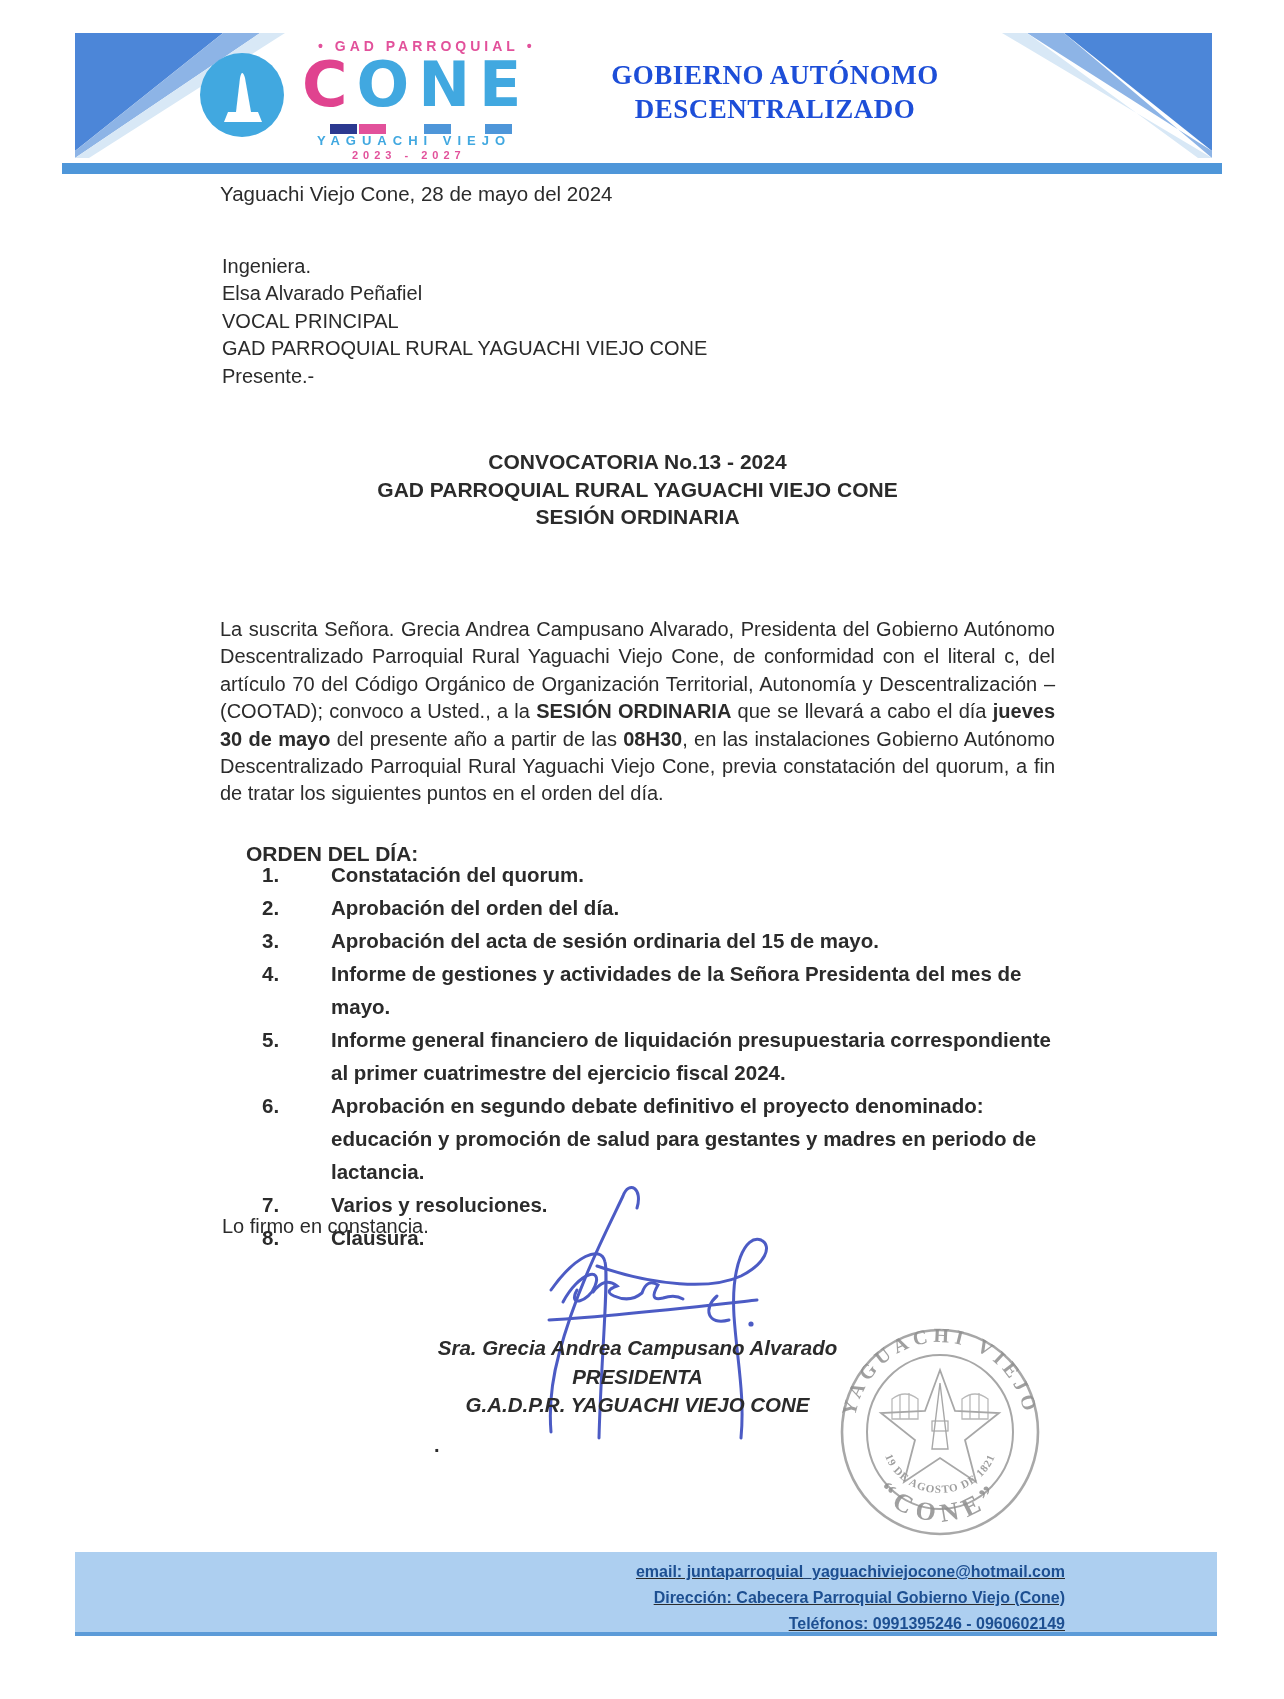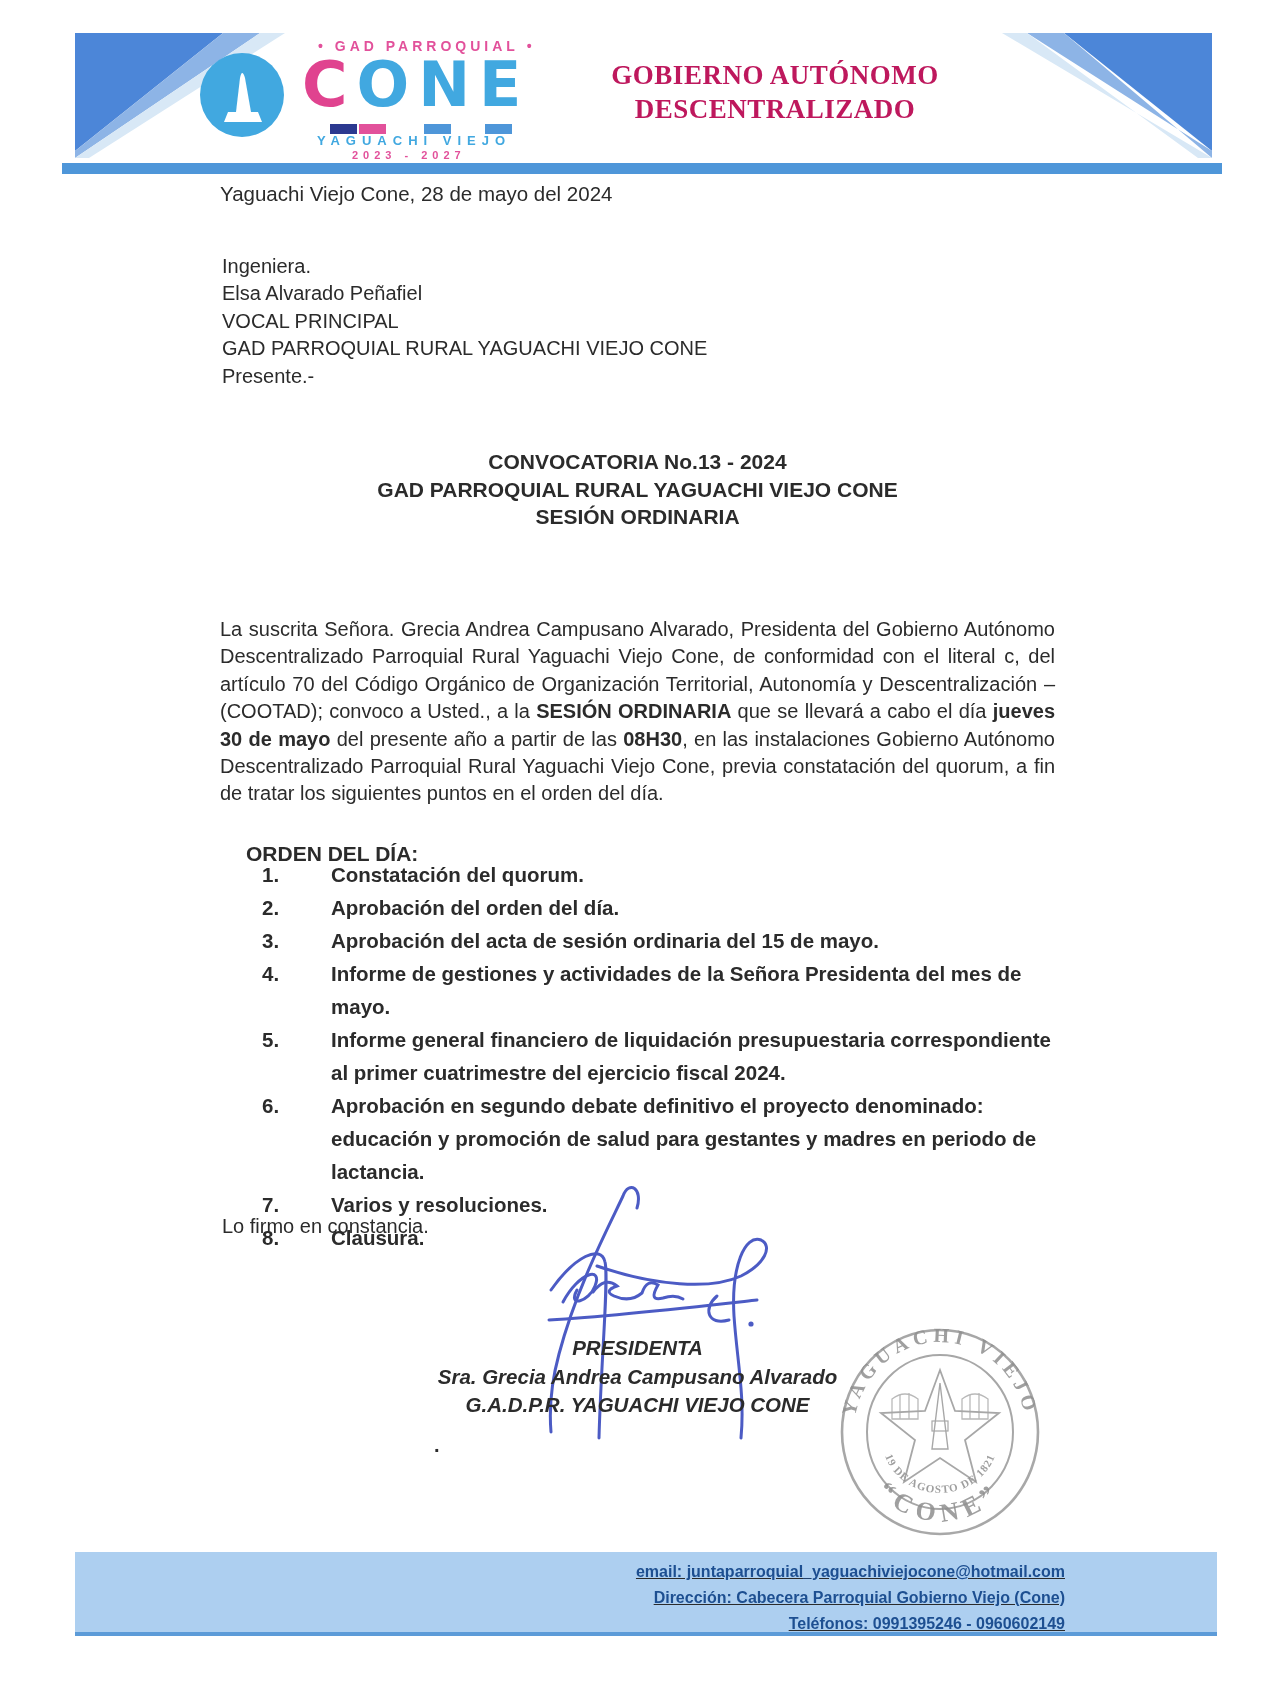--- a/index.html
+++ b/index.html
@@ -3,21 +3,21 @@
 <meta charset="utf-8">
 <style>
   html,body{margin:0;padding:0;background:#ffffff;}
   .page{
     position:relative;width:1284px;height:1699px;background:#ffffff;overflow:hidden;
     font-family:"Liberation Sans",sans-serif;color:#2b2b2b;
   }
   .abs{position:absolute;}
   
   .org-title{
-    font-family:"Liberation Serif",serif;font-weight:bold;color:#be185d;
+    font-family:"Liberation Serif",serif;font-weight:bold;color:#1d4ed8;
     text-align:center;font-size:27px;line-height:34px;letter-spacing:.5px;
   }
   .hdr-bar{background:#4e96d9;height:11px;}
   .logo-circle{width:84px;height:84px;border-radius:50%;background:#41a8e0;display:flex;align-items:center;justify-content:center;}
   .logo-top{color:#e2519b;font-weight:bold;font-size:14px;letter-spacing:4px;white-space:nowrap;}
   .logo-cone{font-weight:bold;font-size:62px;line-height:60px;letter-spacing:9px;white-space:nowrap;font-family:"DejaVu Sans",sans-serif;}
   .logo-cone .c{color:#e0438f;}
   .logo-cone .one{color:#41a8e0;}
   .dash{display:inline-block;height:10px;width:27px;margin-right:5px;}
   .logo-sub{color:#41a8e0;font-weight:bold;font-size:13px;letter-spacing:6px;white-space:nowrap;}
@@ -144,22 +144,22 @@
       <path d="M58,124 C74,94 98,88 90,108 C84,124 62,130 72,112"></path>
       <path d="M88,114 q12,-16 24,-6 q-14,5 -3,10 q16,7 28,-3 q5,-15 16,-8 q-10,17 5,13 q12,-4 20,1"></path>
       <path d="M44,142 C110,138 180,130 252,122"></path>
       <path d="M92,88 C150,108 206,112 236,98 C260,86 268,68 256,62 C240,56 226,88 229,138 C232,182 240,218 236,260"></path>
       <path d="M212,118 C198,130 202,148 224,142"></path>
       <circle cx="246" cy="146" r="2.6" fill="#3d4ec0" stroke="none"></circle>
     </g>
   </svg>
 
   <div class="abs center sigblock" style="left:220px;top:1334px;width:835px;">
+    <div>Sra. Grecia Andrea Campusano Alvarado</div>
     <div>PRESIDENTA</div>
-    <div>Sra. Grecia Andrea Campusano Alvarado</div>
     <div>G.A.D.P.R. YAGUACHI VIEJO CONE</div>
   </div>
   <div class="abs txt bold" style="left:434px;top:1432px;">.</div>
 
   <svg class="abs" style="left:836px;top:1325px;" width="208" height="214" viewBox="0 0 208 214">
     <g stroke="#8f8f8f" fill="none" opacity="0.78">
       <ellipse cx="104" cy="107" rx="98" ry="102" stroke-width="2.6"></ellipse>
       <ellipse cx="104" cy="107" rx="73" ry="77" stroke-width="2"></ellipse>
 
       <polygon stroke-width="1.8" points="104,45 119,86 163,88 129,115 140,157 104,133 68,157 79,115 45,88 89,86"></polygon>

